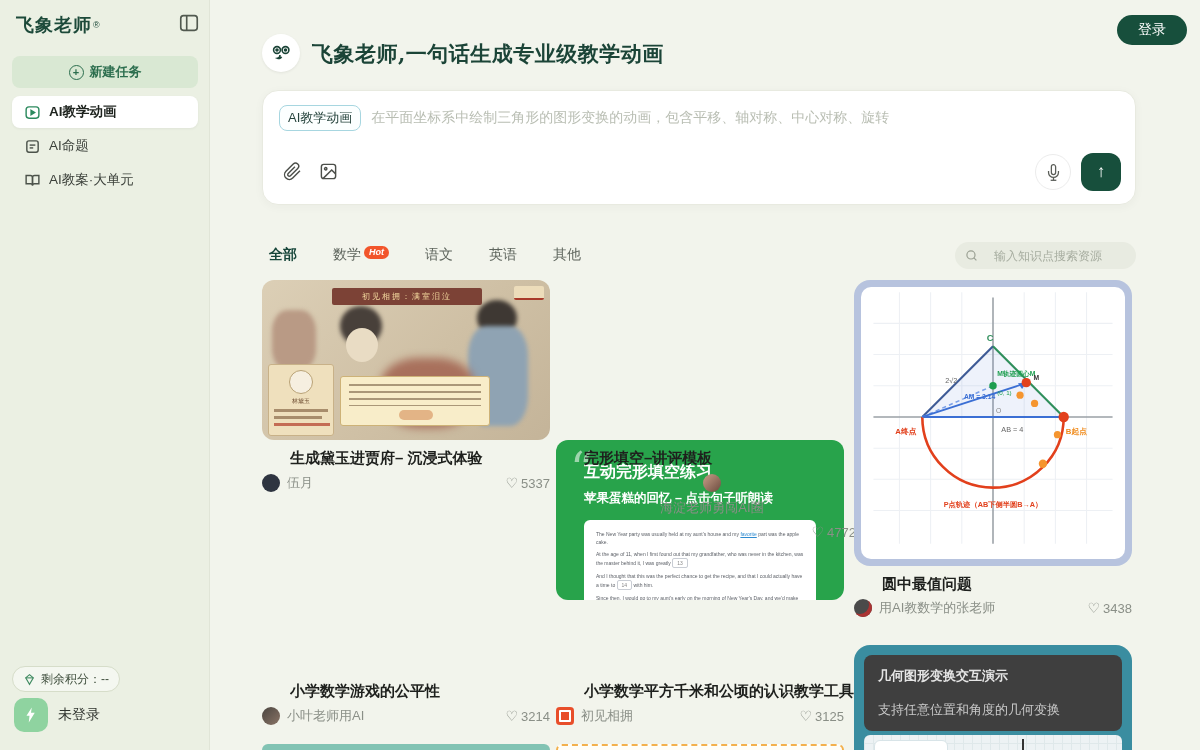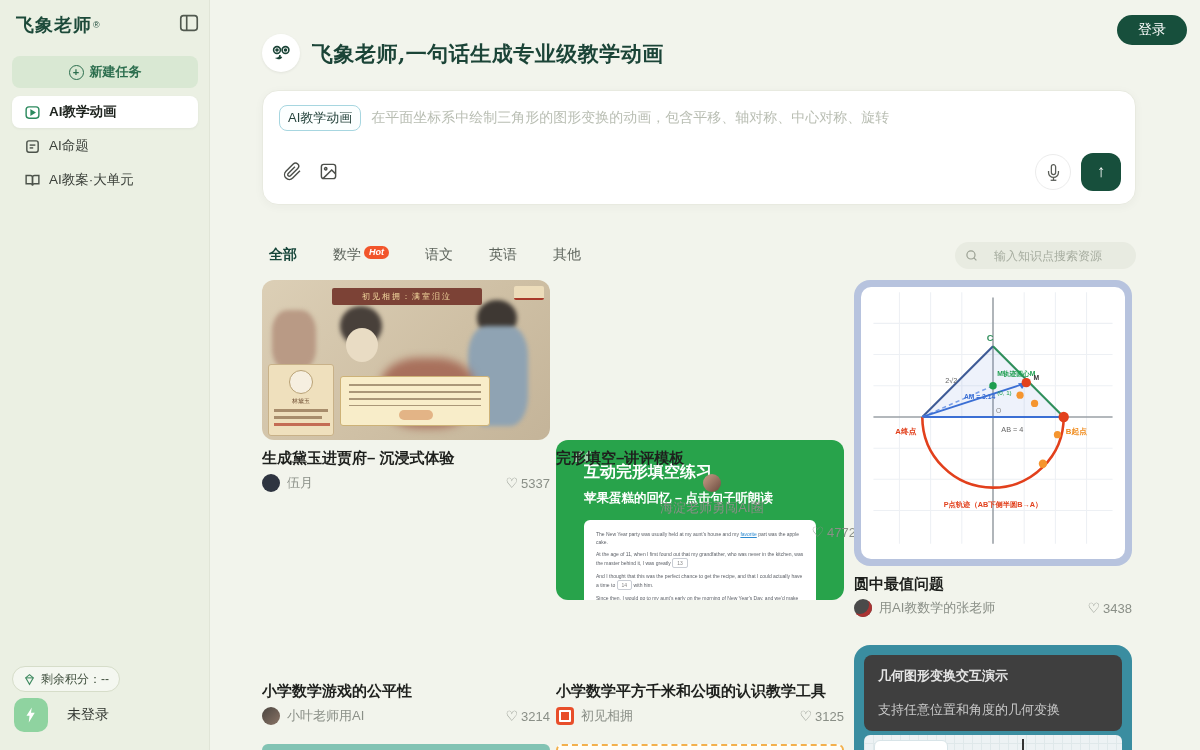--- a/index.html
+++ b/index.html
@@ -13,21 +13,21 @@
   .logo-text { font-size:18px; font-weight:bold; color:#1d4a3a; letter-spacing:1px; }
   .logo-reg { font-size:9px; color:#1d4a3a; vertical-align:top; margin-left:1px; }
   .collapse-btn { left:178px; top:12px; width:22px; height:22px; color:#51594f; cursor:pointer; }
   .new-task-btn { left:12px; top:56px; width:186px; height:32px; background:#d9e8d3; border-radius:8px; display:flex; align-items:center; justify-content:center; gap:6px; color:#2c6e4e; font-size:13px; font-weight:bold; cursor:pointer; }
   .plus-badge { width:15px; height:15px; border:1px solid #2c6e4e; border-radius:50%; font-size:11px; line-height:13px; text-align:center; }
   .menu { left:12px; top:96px; width:186px; }
   .menu-item { height:32px; margin-bottom:2px; display:flex; align-items:center; gap:8px; padding:0 12px; border-radius:8px; font-size:13.5px; color:#3c413b; cursor:pointer; }
   .menu-item.active { background:#ffffff; box-shadow:0 1px 3px rgba(0,0,0,.05); color:#1f241f; font-weight:bold; }
   .menu-item svg { flex:none; }
   .points-pill { left:12px; top:666px; height:26px; padding:0 10px; display:inline-flex; align-items:center; gap:5px; border:1px solid #d6ddc9; border-radius:13px; font-size:12px; color:#41503f; background:rgba(255,255,255,.45); cursor:pointer; }
-  .user-row { left:14px; top:698px; display:flex; align-items:center; gap:19px; cursor:pointer; }
+  .user-row { left:14px; top:698px; display:flex; align-items:center; gap:10px; cursor:pointer; }
   .user-avatar { width:34px; height:34px; border-radius:10px; background:#8fd3a0; display:flex; align-items:center; justify-content:center; }
   .user-name { font-size:14px; color:#2f332e; }
 
   
   .login-btn { left:1117px; top:15px; width:70px; height:30px; background:#174f3c; color:#fff; border-radius:16px; font-size:14px; display:flex; align-items:center; justify-content:center; cursor:pointer; }
 
   
   .hero-icon { left:262px; top:34px; width:38px; height:38px; background:#fff; border-radius:50%; box-shadow:0 1px 3px rgba(0,0,0,.07); display:flex; align-items:center; justify-content:center; }
   .hero-title { left:312px; top:40px; font-family:"DejaVu Serif","Liberation Serif",serif; font-size:21px; font-weight:bold; color:#1b4437; letter-spacing:.5px; }
 
@@ -45,21 +45,21 @@
   .tabs { left:269px; top:246px; display:flex; gap:36px; align-items:center; }
   .tab { font-size:14px; color:#5e655d; cursor:pointer; position:relative; white-space:nowrap; }
   .tab.active { color:#17463a; font-weight:bold; }
   .hot-badge { display:inline-block; background:#f2552b; color:#fff; font-size:9px; font-weight:bold; font-style:italic; border-radius:8px; padding:1px 5px 2px; margin-left:3px; transform:translateY(-4px); }
   .search-box { left:955px; top:242px; width:181px; height:27px; background:#e8ebe1; border-radius:14px; display:flex; align-items:center; gap:16px; padding:0 10px; cursor:text; }
   .search-box input { border:none; outline:none; background:transparent; font-size:12px; color:#707a6e; width:140px; font-family:inherit; }
   .search-box input::placeholder { color:#a7ada0; }
 
   
   .thumb { width:288px; height:160px; border-radius:12px; overflow:hidden; cursor:pointer; }
-  .card-title { width:288px; font-size:15px; font-weight:600; color:#1e201d; white-space:nowrap; overflow:hidden; cursor:pointer; }
+  .card-title { width:288px; font-size:15px; font-weight:600; color:#1e201d; white-space:nowrap; overflow:hidden; cursor:pointer;margin-left:28px; }
   .author-row { width:288px; display:flex; align-items:center; gap:7px; font-size:13px; color:#8a8f87; }
   .avatar { width:18px; height:18px; border-radius:50%; flex:none; }
   .likes { margin-left:auto; display:flex; align-items:center; gap:3px; color:#8a8f87; cursor:pointer; }
   .heart { font-size:14px; }
 
   
   .c1 { background:linear-gradient(135deg,#dccfb6,#cfc0a5 55%,#c4b499); position:relative; }
   .c1 .blob { position:absolute; border-radius:50%; filter:blur(2px); }
   .c1-banner { position:absolute; left:70px; top:8px; width:150px; height:17px; background:#7c4236; border-radius:2px; display:flex; align-items:center; justify-content:center; }
   .c1-banner span { font-size:8px; color:#f1d69c; letter-spacing:2px; }

